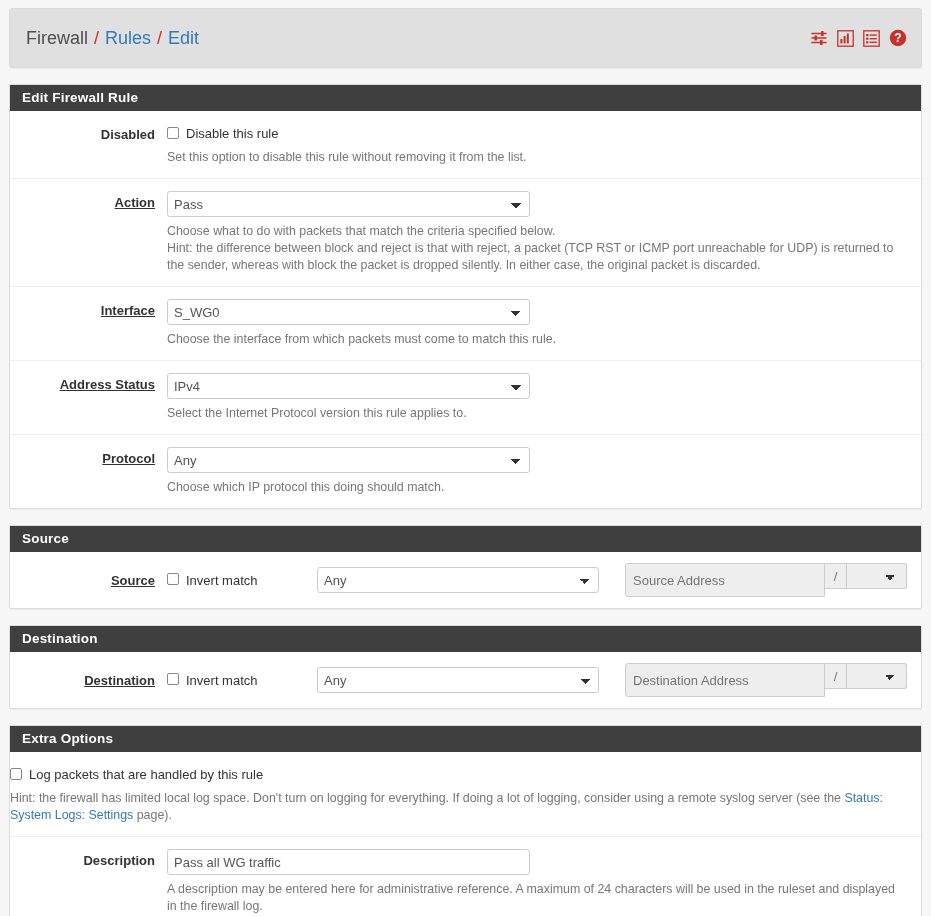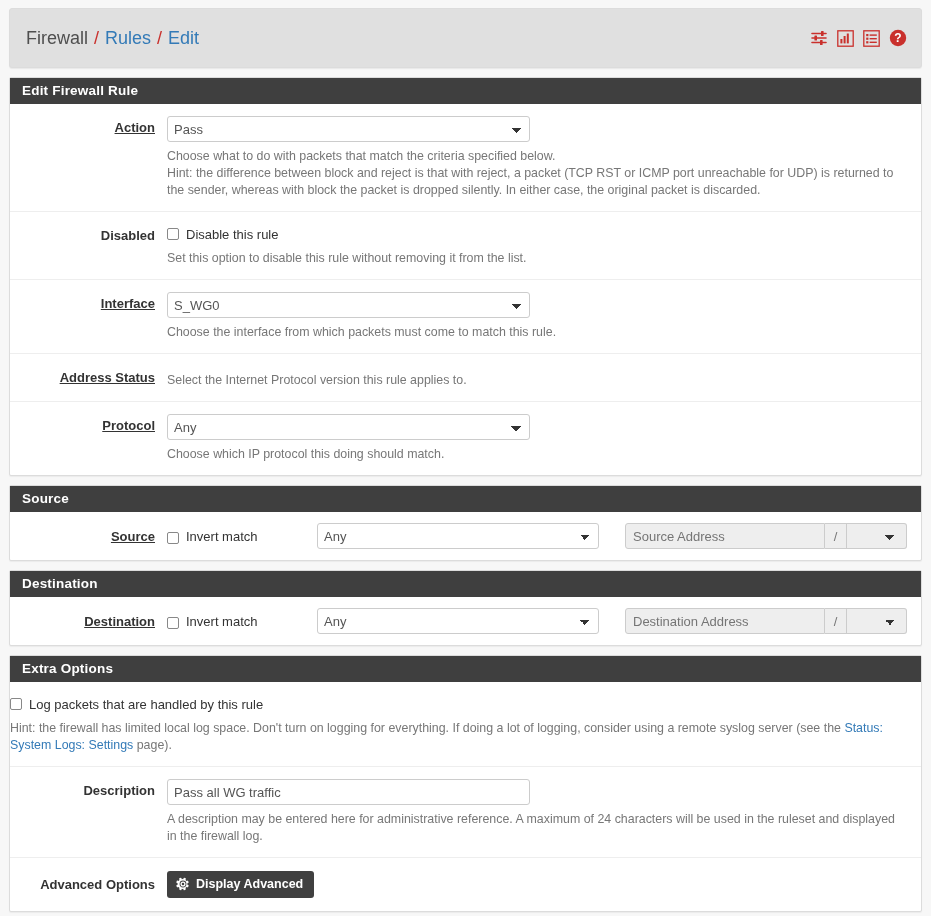--- a/index.html
+++ b/index.html
@@ -39,21 +39,21 @@
   }
   .head-icons {
     display: flex;
     align-items: center;
     gap: 9px;
   }
   .head-icons svg { display: block; }
 
   
   .panel {
-    margin: 9px 9px 0 9px;
+    margin: 16px 9px 0 9px;
     background: #fff;
     border: 1px solid #dcdcdc;
     border-radius: 2px;
     box-shadow: 0 1px 1px rgba(0,0,0,.05);
   }
   .panel-heading {
     background: #3f3f3f;
     color: #fff;
     font-weight: bold;
     font-size: 13.5px;
@@ -154,32 +154,32 @@
     min-width: 157px;
     text-align: right;
     padding-right: 12px;
     font-weight: bold;
   }
   .sd-label u { text-decoration: underline; }
   .sd-invert {
     width: 150px;
     min-width: 150px;
     display: flex;
-    align-items: flex-end;
+    align-items: flex-start;
     gap: 7px;
   }
   .sd-type { width: 282px; min-width: 282px; margin-right: 26px; }
   .sd-type select { width: 100%; }
   .addr-group {
     display: flex;
     width: 292px;
   }
   .addr-group input.addr {
     flex: 1;
-    height: 26px;
+    height: 34px;
     border: 1px solid #ccc;
     border-radius: 3px 0 0 3px;
     background: #eeeeee;
     color: #999;
     padding: 2px 7px;
     font-family: "Liberation Sans", sans-serif;
     font-size: 13px;
     min-width: 0;
   }
   .addr-group .slash {
@@ -292,61 +292,64 @@
     </span>
   </div>
 </div>
 
 <div class="panel">
   <div class="panel-heading">Edit Firewall Rule</div>
   <div class="panel-body">
 
     <div class="form-row">
       <div class="col-label">
-        <span class="req">Action</span>
-      </div>
-      <div class="col-field">
-        <select class="ctl w-main">
-          <option>Pass</option>
-        </select>
-        <div class="help-block">Choose what to do with packets that match the criteria specified below.</div>
-        <div class="help-block" style="margin-top:0">Hint: the difference between block and reject is that with reject, a packet (TCP RST or ICMP port unreachable for UDP) is returned to the sender, whereas with block the packet is dropped silently. In either case, the original packet is discarded.</div>
-      </div>
-    </div>
-
-    <div class="form-row">
-      <div class="col-label">
         <span>Disabled</span>
       </div>
       <div class="col-field">
         <div class="cb-line">
           <span class="cbox"></span>
           <span class="cb-text">Disable this rule</span>
         </div>
         <div class="help-block">Set this option to disable this rule without removing it from the list.</div>
       </div>
     </div>
 
     <div class="form-row">
       <div class="col-label">
+        <span class="req">Action</span>
+      </div>
+      <div class="col-field">
+        <select class="ctl w-main">
+          <option>Pass</option>
+        </select>
+        <div class="help-block">Choose what to do with packets that match the criteria specified below.</div>
+        <div class="help-block" style="margin-top:0">Hint: the difference between block and reject is that with reject, a packet (TCP RST or ICMP port unreachable for UDP) is returned to the sender, whereas with block the packet is dropped silently. In either case, the original packet is discarded.</div>
+      </div>
+    </div>
+
+    <div class="form-row">
+      <div class="col-label">
         <span class="req">Interface</span>
       </div>
       <div class="col-field">
         <select class="ctl w-main">
           <option>S_WG0</option>
         </select>
         <div class="help-block">Choose the interface from which packets must come to match this rule.</div>
       </div>
     </div>
 
     <div class="form-row">
       <div class="col-label">
         <span class="req">Address Status</span>
       </div>
       <div class="col-field">
+        <select class="ctl w-main">
+          <option>IPv4</option>
+        </select>
         <div class="help-block">Select the Internet Protocol version this rule applies to.</div>
       </div>
     </div>
 
     <div class="form-row">
       <div class="col-label">
         <span class="req">Protocol</span>
       </div>
       <div class="col-field">
         <select class="ctl w-main">

